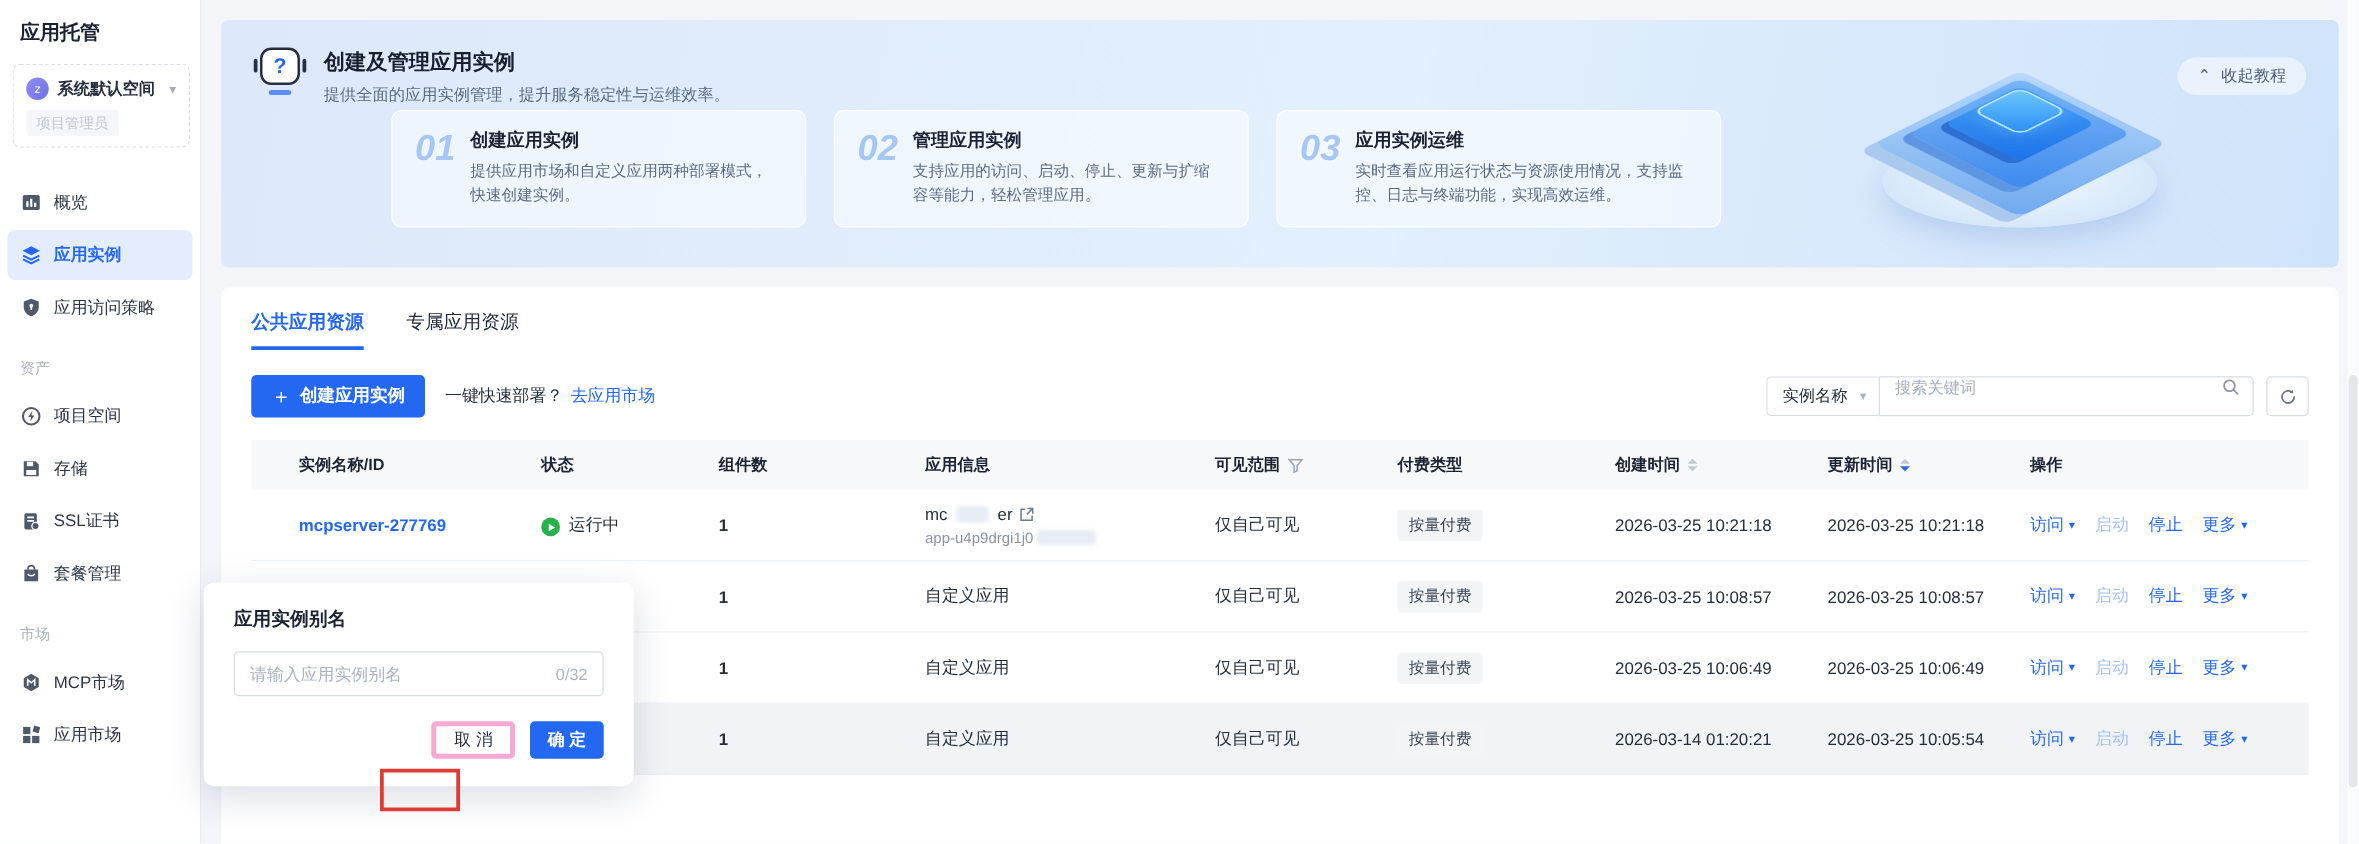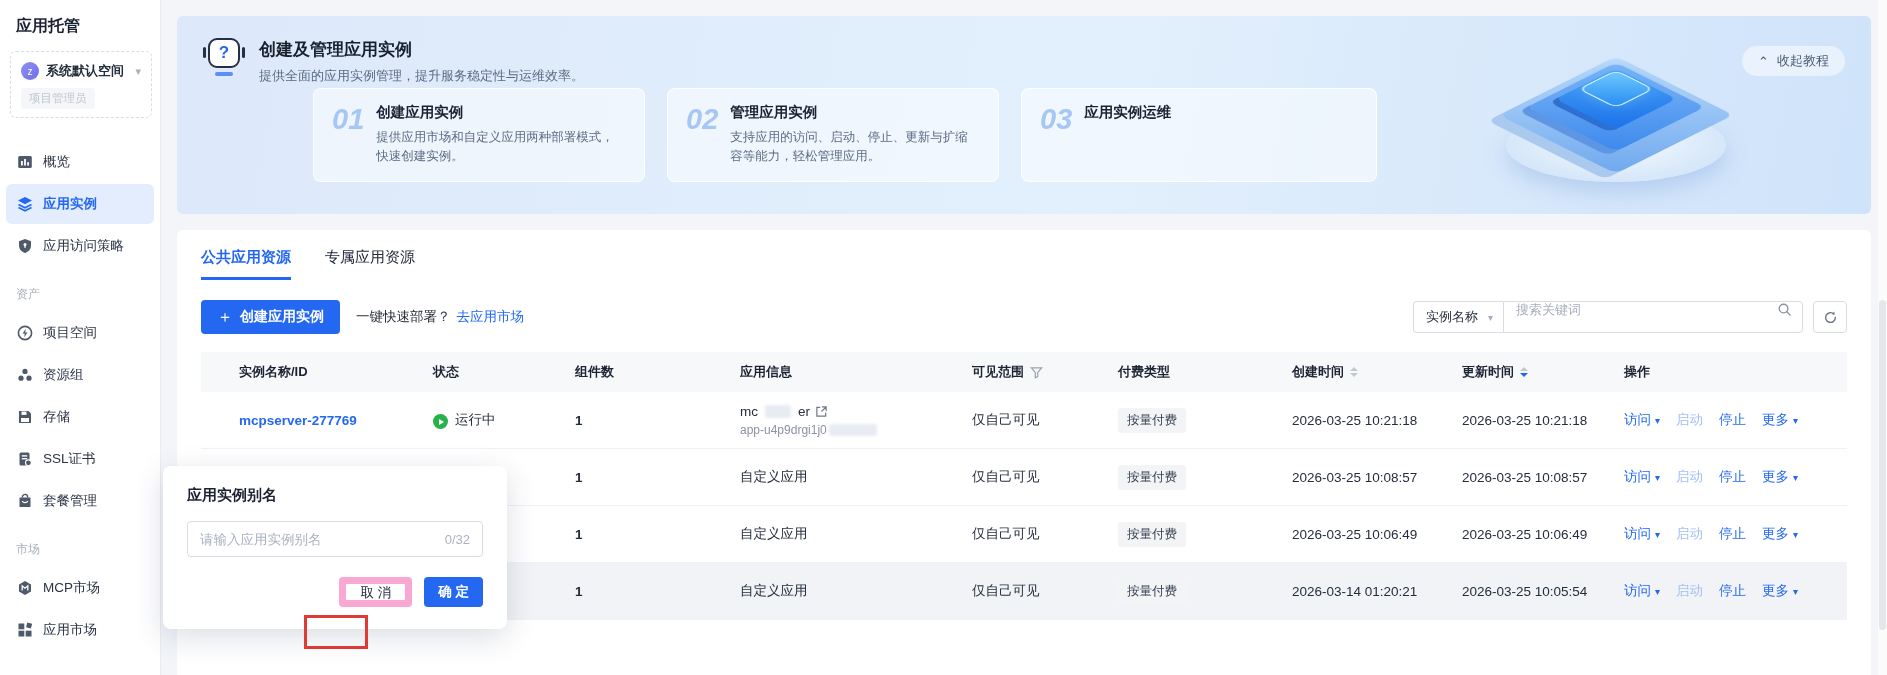--- a/index.html
+++ b/index.html
@@ -101,21 +101,21 @@
   .edit-ico { margin-left:14px; cursor:pointer; display:inline-flex; }
 
   
   .dialog { position:absolute; left:163px; top:466px; width:344px; background:#fff; border-radius:8px; box-shadow:0 8px 30px rgba(30,45,80,.16); padding:20px 24px 22px; z-index:30; }
   .dlg-title { font-size:15px; font-weight:700; color:#1a2233; }
   .dlg-input { margin-top:16px; height:36px; border:1px solid #d8dce3; border-radius:4px; display:flex; align-items:center; padding:0 12px; gap:8px; }
   .dlg-input input { border:none; outline:none; flex:1; font-size:13.5px; color:#242e3c; background:transparent; }
   .dlg-input input::placeholder { color:#aab2c0; }
   .dlg-counter { font-size:13px; color:#aab2c0; flex:none; }
   .dlg-footer { margin-top:20px; display:flex; justify-content:flex-end; gap:12px; }
-  .btn-ghost { border:7px solid #f9a8d4; background:#fff; border-radius:4px; height:30px; padding:0 14px; font-size:13.5px; color:#242e3c; cursor:pointer; }
+  .btn-ghost { border:4px solid #f9a8d4; background:#fff; border-radius:4px; height:30px; padding:0 14px; font-size:13.5px; color:#242e3c; cursor:pointer; }
   .btn-ok { border:none; background:#2468f2; color:#fff; border-radius:4px; height:30px; padding:0 14px; font-size:13.5px; font-weight:700; cursor:pointer; }
 
   
   .red-box { position:absolute; left:304px; top:615px; width:64px; height:34px; border:3px solid #e03a34; z-index:40; pointer-events:none; }
   .scrollbar { position:absolute; right:0; top:0; width:9px; height:675px; background:#fbfbfc; z-index:50; }
   .scroll-thumb { position:absolute; right:1px; top:300px; width:7px; height:330px; background:#e3e6eb; border-radius:4px; }
 
   svg { display:block; }
 </style>
 </head>
@@ -177,30 +177,20 @@
     <div class="sb-item">
       <span class="ic">
         <svg viewBox="0 0 16 16">
             <circle cx="8" cy="8" r="6.6" fill="none" stroke="#4e5969" stroke-width="1.6"></circle>
             <path d="M8.8 3.8L5.6 8.6h2.2L7.2 12.2l3.3-4.8H8.2z" fill="#4e5969"></path>
           </svg>
       </span>
       <span>项目空间</span>
     </div>
 
-    <div class="sb-item">
-      <span class="ic">
-        <svg viewBox="0 0 16 16">
-            <circle cx="8" cy="4.4" r="2.6" fill="#4e5969"></circle>
-            <circle cx="4" cy="11.2" r="2.6" fill="#4e5969"></circle>
-            <circle cx="12" cy="11.2" r="2.6" fill="#4e5969"></circle>
-          </svg>
-      </span>
-      <span>资源组</span>
-    </div>
 
     <div class="sb-item">
       <span class="ic">
         <svg viewBox="0 0 16 16">
             <path d="M2 2h9.5L14 4.5V14H2z" fill="#4e5969"></path>
             <rect x="4.5" y="2.5" width="5" height="3.4" fill="#fff"></rect>
             <rect x="4" y="9" width="8" height="4" fill="#fff"></rect>
           </svg>
       </span>
       <span>存储</span>
@@ -287,20 +277,21 @@
           <span class="step-num">02</span>
           <div>
             <div class="step-title">管理应用实例</div>
             <div class="step-desc">支持应用的访问、启动、停止、更新与扩缩容等能力，轻松管理应用。</div>
           </div>
         </div>
         <div class="step-card" style="width:356px;">
           <span class="step-num">03</span>
           <div>
             <div class="step-title">应用实例运维</div>
+            <div class="step-desc">实时查看应用运行状态与资源使用情况，支持监控、日志与终端功能，实现高效运维。</div>
           </div>
         </div>
       </div>
 
       <div class="illus">
         <div class="disc"></div>
         <div class="slab slab3"></div>
         <div class="slab slab2"></div>
         <div class="slab slab1"></div>
         <div class="slab cubeTop"></div>

